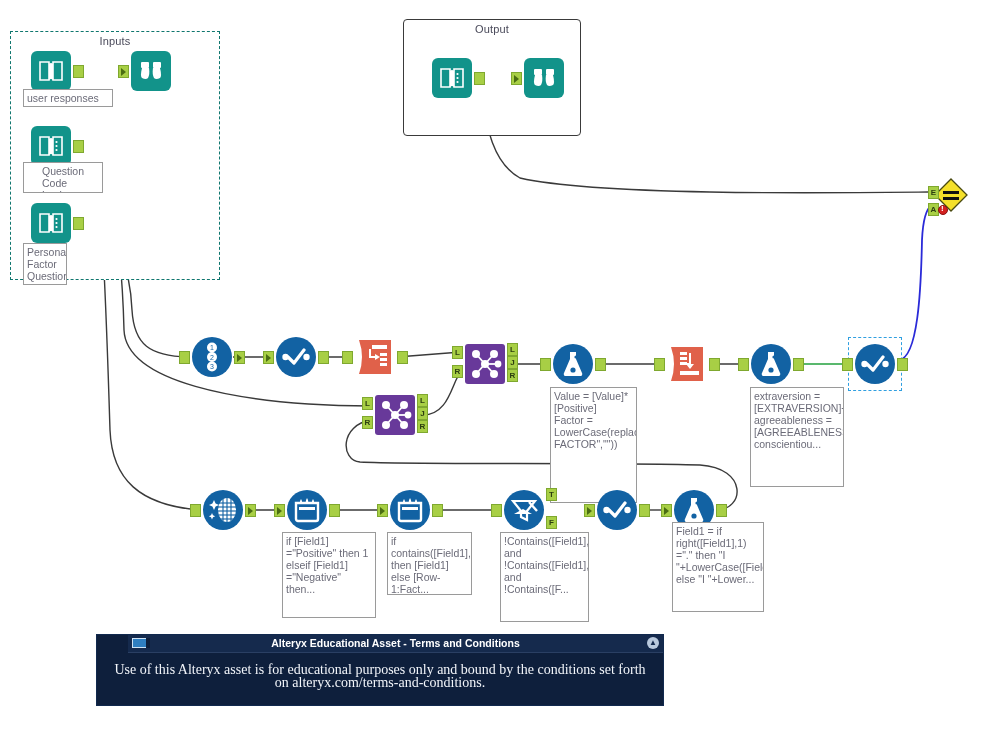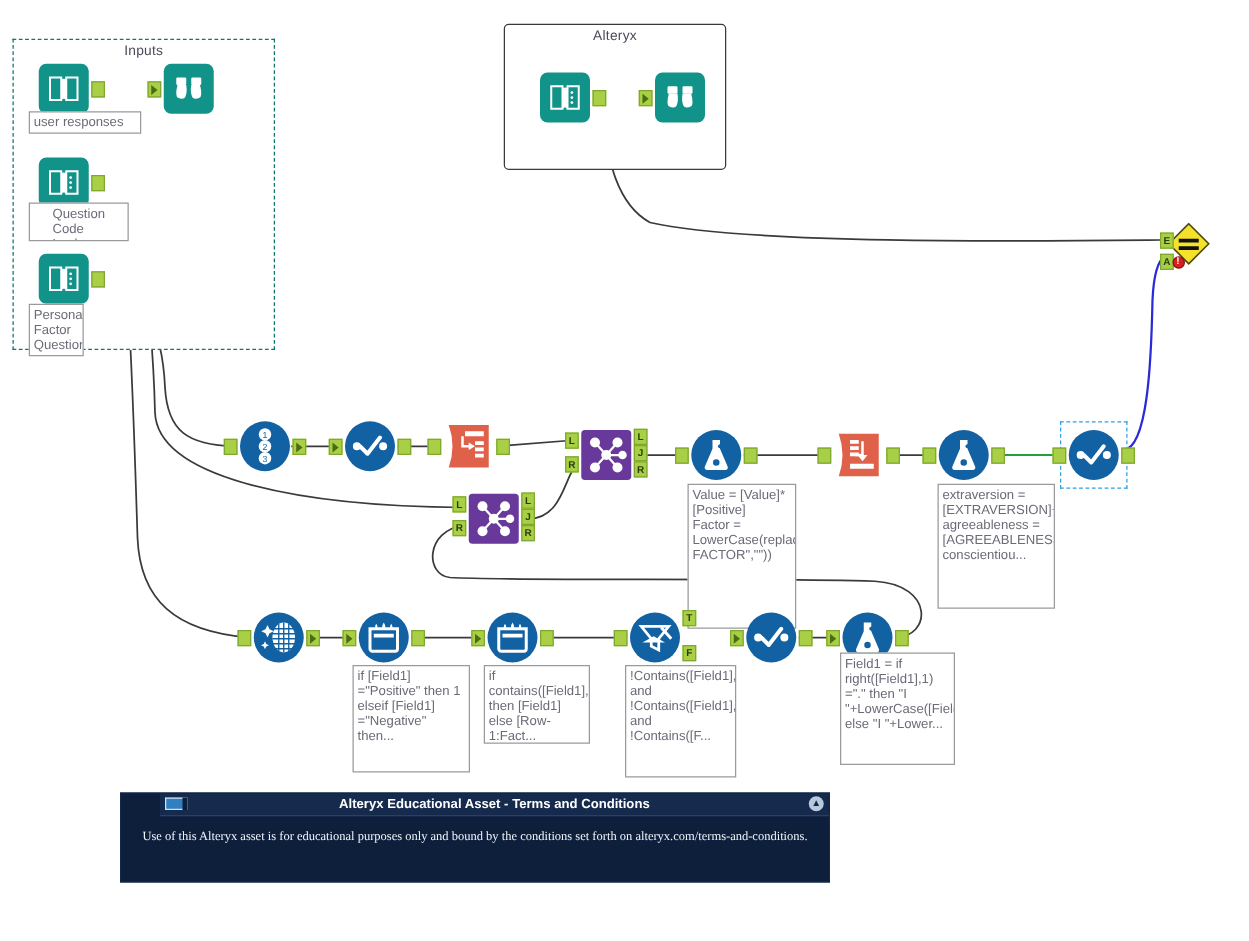--- a/index.html
+++ b/index.html
@@ -155,21 +155,21 @@
     color: #13294c;
     font-size: 8px;
     line-height: 12px;
     text-align: center;
   }
   #terms .tbody {
     padding: 10px 16px 0 16px;
     text-align: center;
     color: #f2f5fa;
     font-family: "Liberation Serif", serif;
-    font-size: 10px;
+    font-size: 14px;
     line-height: 13px;
   }
 </style>
 </head>
 <body>
 
 <div id="canvas">
 
   <svg id="wires" width="999" height="753" viewBox="0 0 999 753">
     <g fill="none" stroke="#3a3a3a" stroke-width="1.4">
@@ -205,21 +205,21 @@
     <path d="M 793 364 L 851 364" stroke="#22a03c" stroke-width="1.6" fill="none"></path>
 
     <path d="M 899 360 C 918 358, 921 290, 922 240 C 923 218, 927 208, 932 205" stroke="#2a2ad8" stroke-width="1.8" fill="none"></path>
   </svg>
 
   <div class="group-box inputs" style="left:10px; top:31px; width:210px; height:249px;">
     <div class="group-title">Inputs</div>
   </div>
 
   <div class="group-box output" style="left:403px; top:19px; width:178px; height:117px;">
-    <div class="group-title">Alteryx</div>
+    <div class="group-title">Output</div>
   </div>
 
   <div class="tool teal" style="left:31px; top:51px;">
     <div class="glyph">
       <svg width="26" height="22" viewBox="0 0 26 22" aria-hidden="true">
         <path d="M2 2 h9 v18 h-9 z M15 2 h9 v18 h-9 z" fill="none" stroke="#ffffff" stroke-width="1.6"></path>
         <path d="M11 4 q2 -2 4 0 v16 q-2 -2 -4 0 z" fill="#ffffff"></path>
       </svg>
     </div>
     <div class="port out plain" style="top:14px;"></div>

